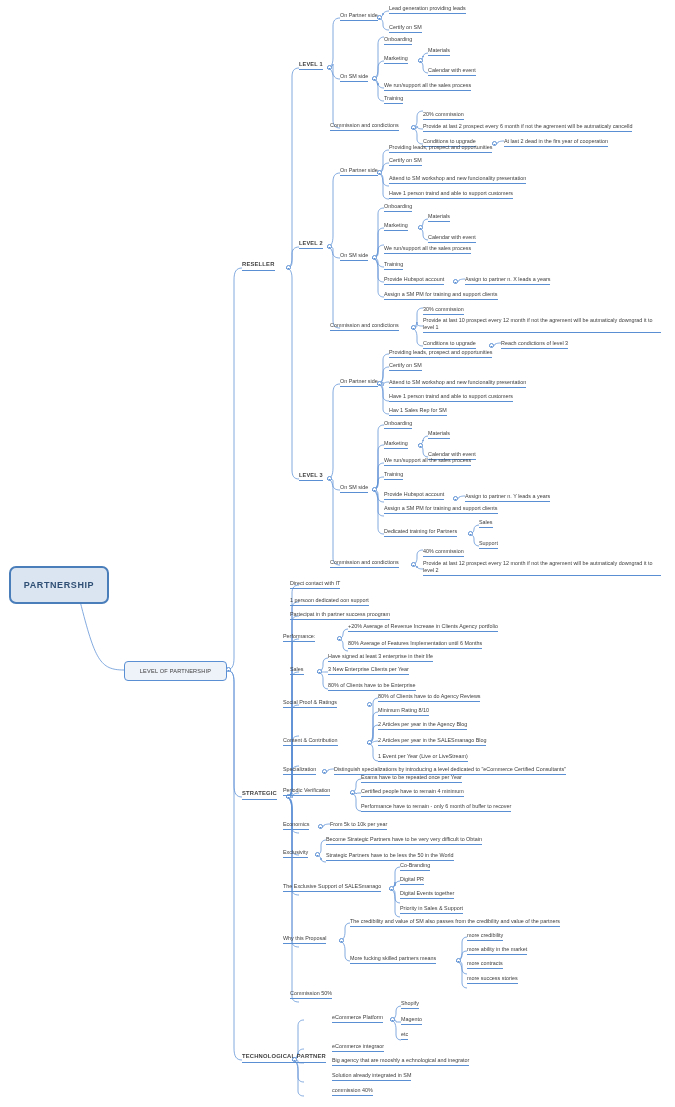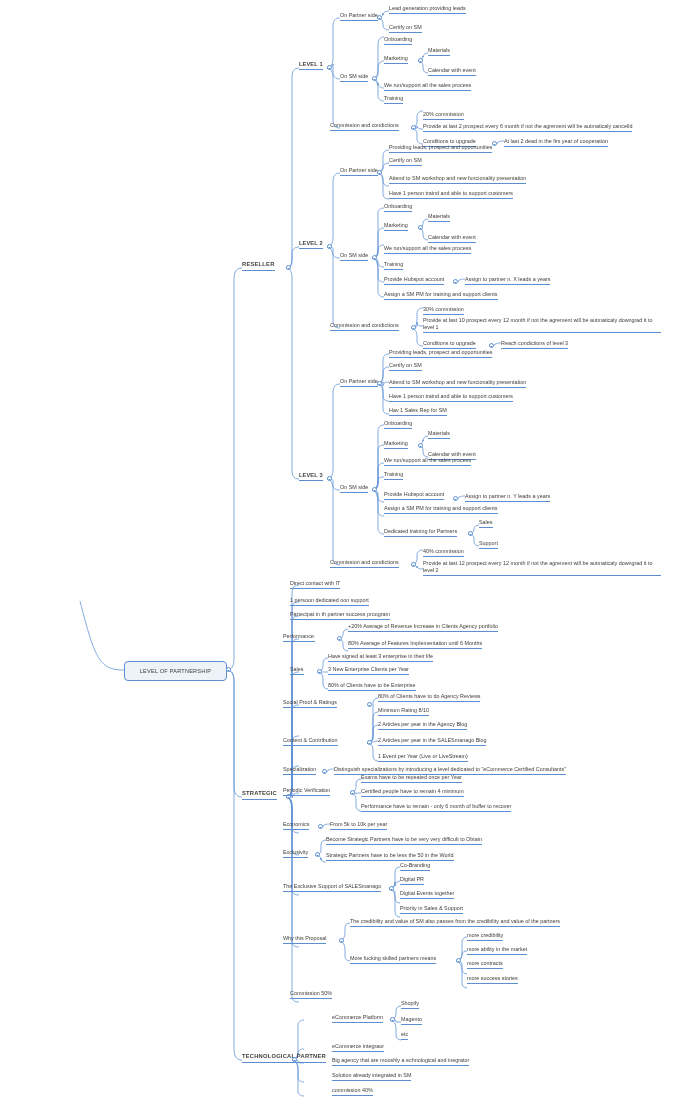--- a/index.html
+++ b/index.html
@@ -203,20 +203,21 @@
       <path d="M292,1060 C296,1060 298,1060 298,1061 L298,1062 C298,1063 300,1063 304,1063"></path>
       <path d="M292,1060 C296,1060 298,1063 298,1068 L298,1077 C298,1080 300,1082 304,1082"></path>
       <path d="M292,1060 C296,1060 298,1065 298,1071 L298,1091 C298,1094 300,1096 304,1096"></path>
 
       <path d="M390,1020 C394,1020 396,1017 396,1013 L396,1011 C396,1008 398,1006 401,1006"></path>
       <path d="M390,1020 C394,1020 396,1020 396,1021 L396,1022 C396,1022 398,1022 401,1022"></path>
       <path d="M390,1020 C394,1020 396,1024 396,1029 L396,1035 C396,1038 398,1040 401,1040"></path>
     </g>
   </svg>
 
+  <div id="root">PARTNERSHIP</div>
   <div id="lop">LEVEL OF PARTNERSHIP</div>
   <div class="tog" style="left:226px;top:667px;"></div>
 
   <div class="node lvl1" style="left:242px;top:261px;">RESELLER</div>
   <div class="tog" style="left:286px;top:265px;"></div>
 
   <div class="node lvl1" style="left:242px;top:790px;">STRATEGIC</div>
   <div class="tog" style="left:286px;top:794px;"></div>
 
   <div class="node lvl1" style="left:242px;top:1053px;">TECHNOLOGICAL PARTNER</div>

